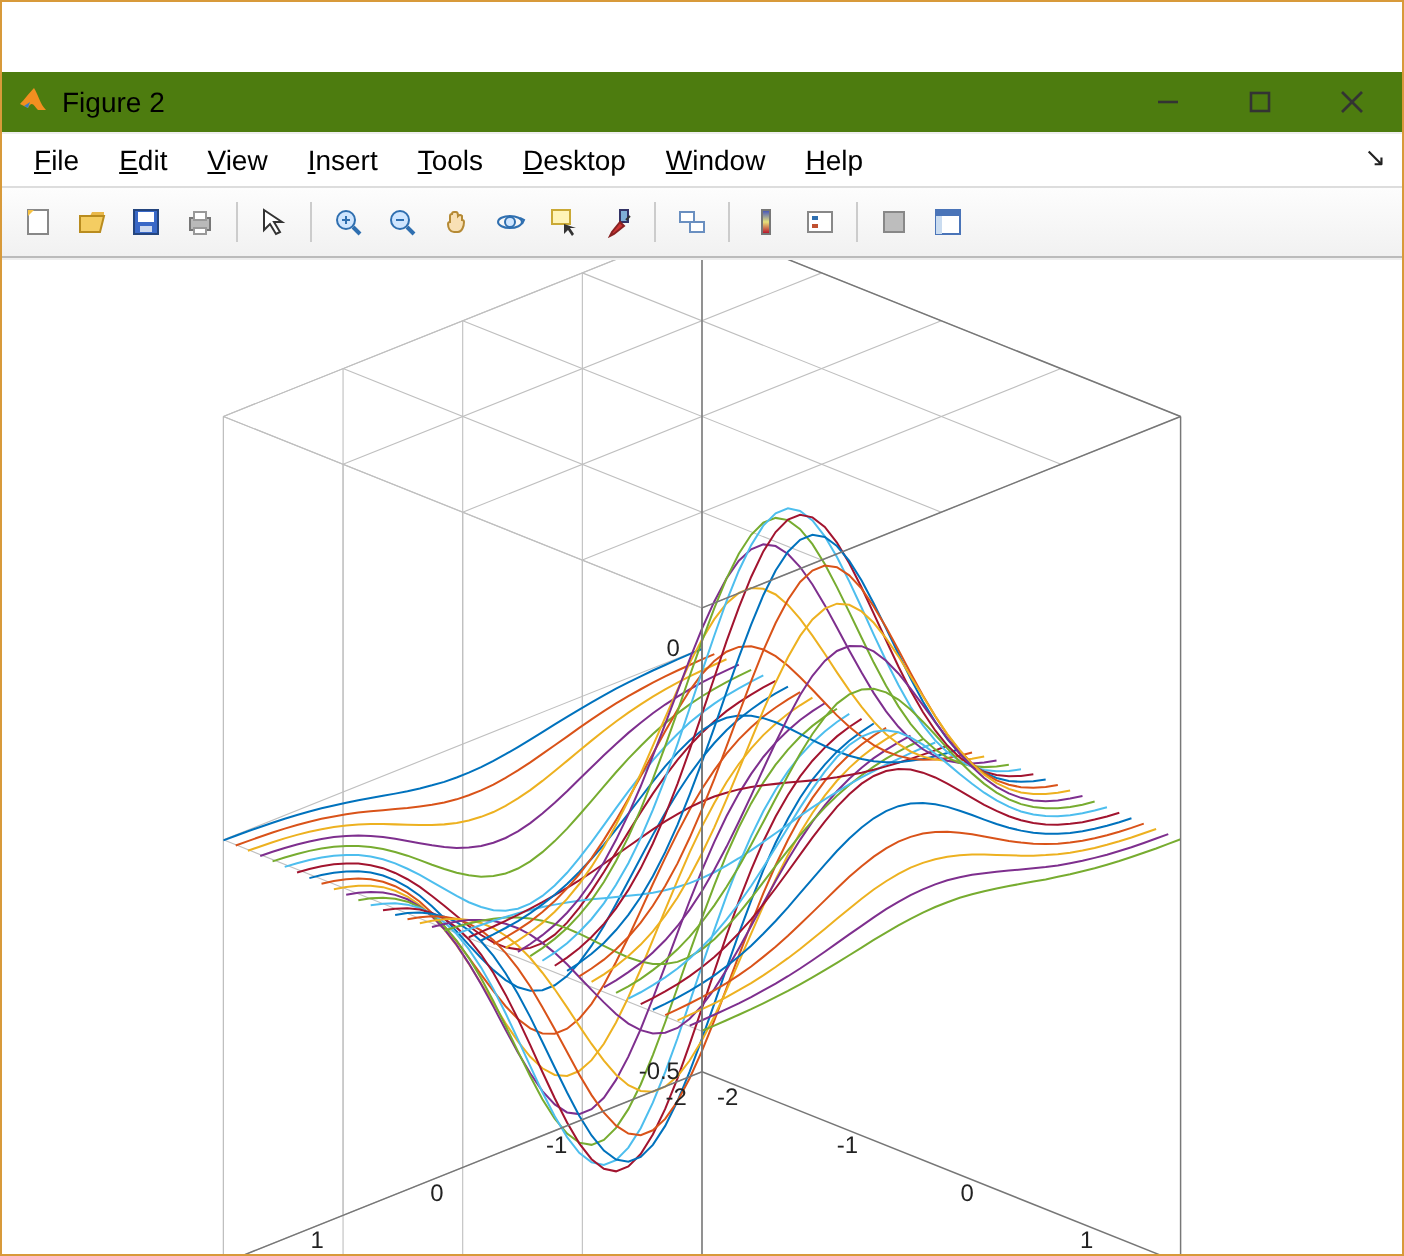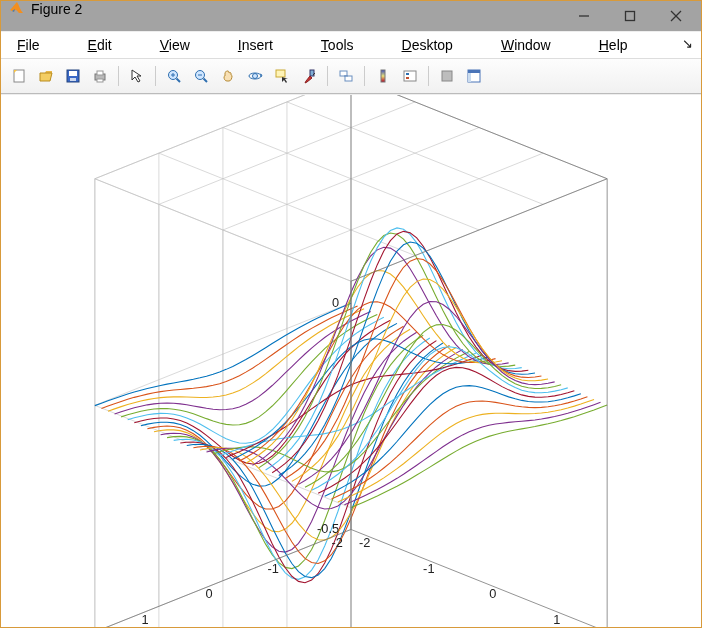--- a/index.html
+++ b/index.html
@@ -12,43 +12,43 @@
     overflow: hidden;
   }
   .window {
     border: 1px solid #d89a3a;
     width: 700px; height: 626px;
     display: flex; flex-direction: column;
     background: #fff;
     position: relative;
   }
   .titlebar {
-    display: flex; 
+    display: flex; align-items: center;
     height: 30px;
     padding: 0 2px 0 8px;
-    background: #a3a3a3;
+    background: #4d7c0f;
     border-bottom: 1px solid #eee;
     font-size: 14px;
+    margin-top: 35px;
   }
   .titlebar .app-icon { width:16px; height:16px; margin-right:6px; }
   .titlebar .title { flex:1; }
   .titlebar .winbtn {
     width: 46px; height: 30px;
     display: flex; align-items: center; justify-content: center;
     font-family: "Segoe UI Symbol", sans-serif;
     font-size: 12px; color:#333;
   }
 
   .menubar {
     display: flex; align-items: center;
     height: 26px;
     padding: 0 6px;
     font-size: 14px;
     position: relative;
-    gap: 28px;
   }
   .menubar .menu {
     padding: 3px 10px;
   }
   .menubar .menu u { text-decoration: underline; }
   .menubar .undock {
     position: absolute; right: 8px; top: 4px;
     font-size: 13px; color:#222;
   }
 

